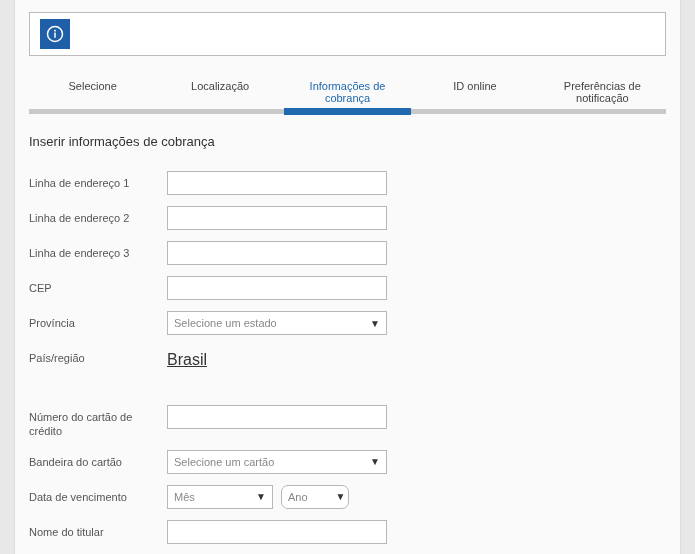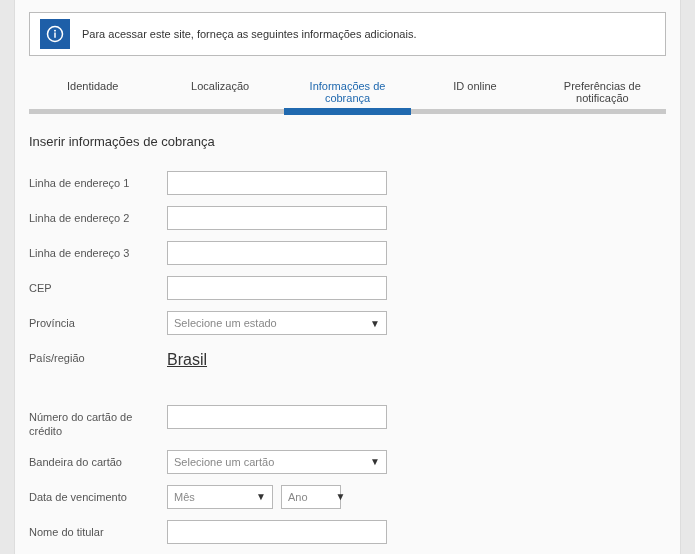--- a/index.html
+++ b/index.html
@@ -107,21 +107,21 @@
     display: flex;
     align-items: center;
     justify-content: space-between;
     padding: 0 6px;
     font-size: 11px;
     color: #888;
     cursor: pointer;
     gap: 28px;
   }
   .select-box.small { width: 106px; }
-  .select-box.xs { width: 60px; }
+  .select-box.xs { width: 68px; border-radius: 7px; }
   .caret { color: #333; font-size: 10px; }
   .static-value {
     font-size: 16px;
     color: #333;
     padding-top: 5px;
     text-decoration: underline;
   }
   .gap-row { height: 14px; }
 </style>
 </head>
@@ -130,25 +130,24 @@
 <div class="page">
 
   <div class="notice">
     <div class="icon">
       <svg viewBox="0 0 24 24">
           <circle cx="12" cy="12" r="10" fill="none" stroke="#fff" stroke-width="2"></circle>
           <circle cx="12" cy="7.5" r="1.3" fill="#fff"></circle>
           <rect x="11" y="10" width="2" height="7" fill="#fff"></rect>
         </svg>
     </div>
-    <div class="msg">Para acessar este site, forneça as seguintes informações adicionais.</div>
   </div>
 
   <div class="tabs">
-    <div class="tab"><span>Identidade</span></div>
+    <div class="tab"><span>Selecione</span></div>
     <div class="tab"><span>Localização</span></div>
     <div class="tab active"><span>Informações de cobrança</span></div>
     <div class="tab"><span>ID online</span></div>
     <div class="tab"><span>Preferências de notificação</span></div>
   </div>
 
 
   <div class="section-title">Inserir informações de cobrança</div>
 
   <div class="form">

